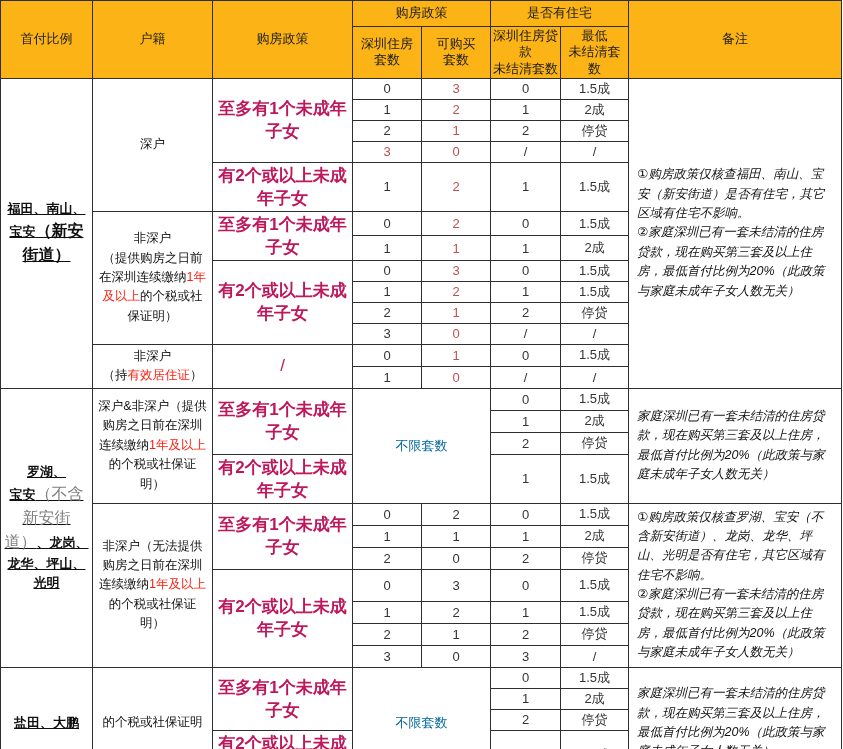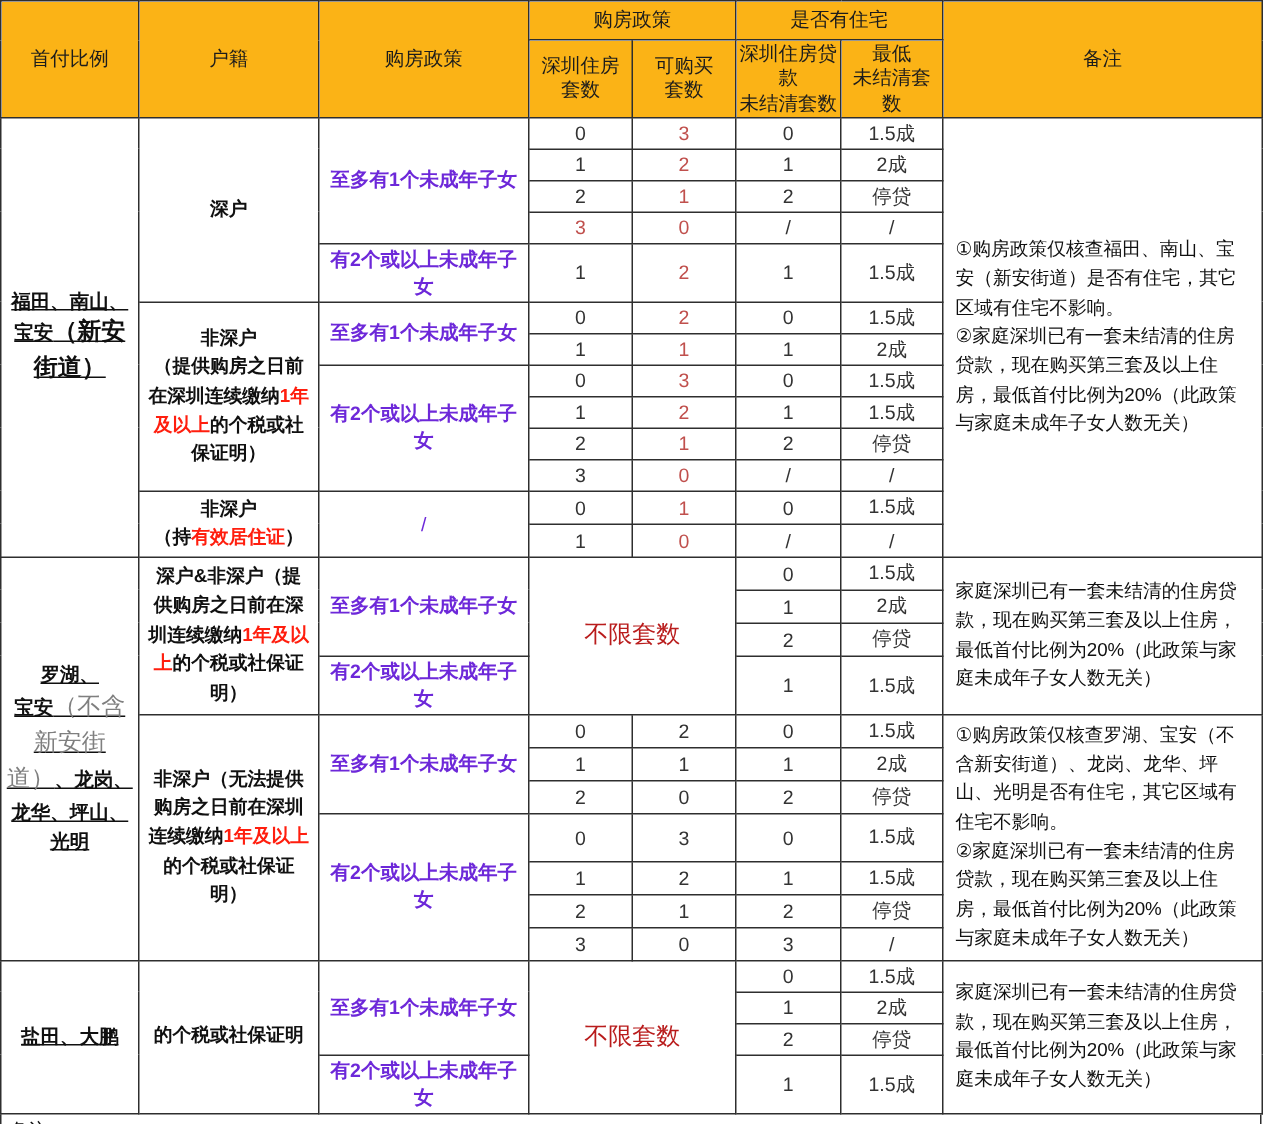--- a/index.html
+++ b/index.html
@@ -9,26 +9,26 @@
   th,td{border:1px solid #2e2e2e;text-align:center;vertical-align:middle;
         white-space:pre-line;padding:1px 2px;font-size:13px;color:#333;overflow:hidden;}
   thead tr.h1{height:26px;}
   thead tr.h2{height:32px;}
   th{background:var(--header-bg,#fbb316);font-weight:normal;color:#1c1c1c;
      font-size:13px;line-height:1.25;}
   tr.s1{height:21px;}
   tr.s2{height:22px;}
   tr.s3{height:21px;}
   td.region{font-weight:bold;font-size:13px;color:#101010;line-height:1.5;text-decoration:underline;}
-  td.hukou{font-weight:bold;font-size:12.5px;color:#101010;line-height:1.55;padding:2px 5px;}
-  td.family{font-weight:bold;font-size:13px;color:#6d28d9;}
+  td.hukou{font-weight:normal;font-size:12.5px;color:#101010;line-height:1.55;padding:2px 5px;}
+  td.family{font-weight:bold;font-size:17px;color:#be185d;}
   td.family.plain{font-weight:normal;}
-  td.nolimit{font-size:16px;color:#b91c1c;}
+  td.nolimit{font-size:13px;color:#0369a1;}
   td.remark{text-align:left;font-size:12.5px;line-height:1.55;color:#101010;
-            padding:4px 8px;white-space:pre-line;}
+            padding:4px 8px;white-space:pre-line;font-style:italic;}
   span.hl{color:var(--red-text,#ff1e0e);}
   span.rnum{color:var(--red-num,#c0504d);}
   span.gray{color:var(--gray,#7f7f7f);font-weight:normal;}
   span.sm{font-size:16px;}
   .footnotes{border:1px solid #2e2e2e;border-top:none;padding:3px 6px 4px;
              font-size:12px;line-height:14px;color:#101010;}
   .footnotes div{margin:0;}
 </style>
 </head>
 <body>

